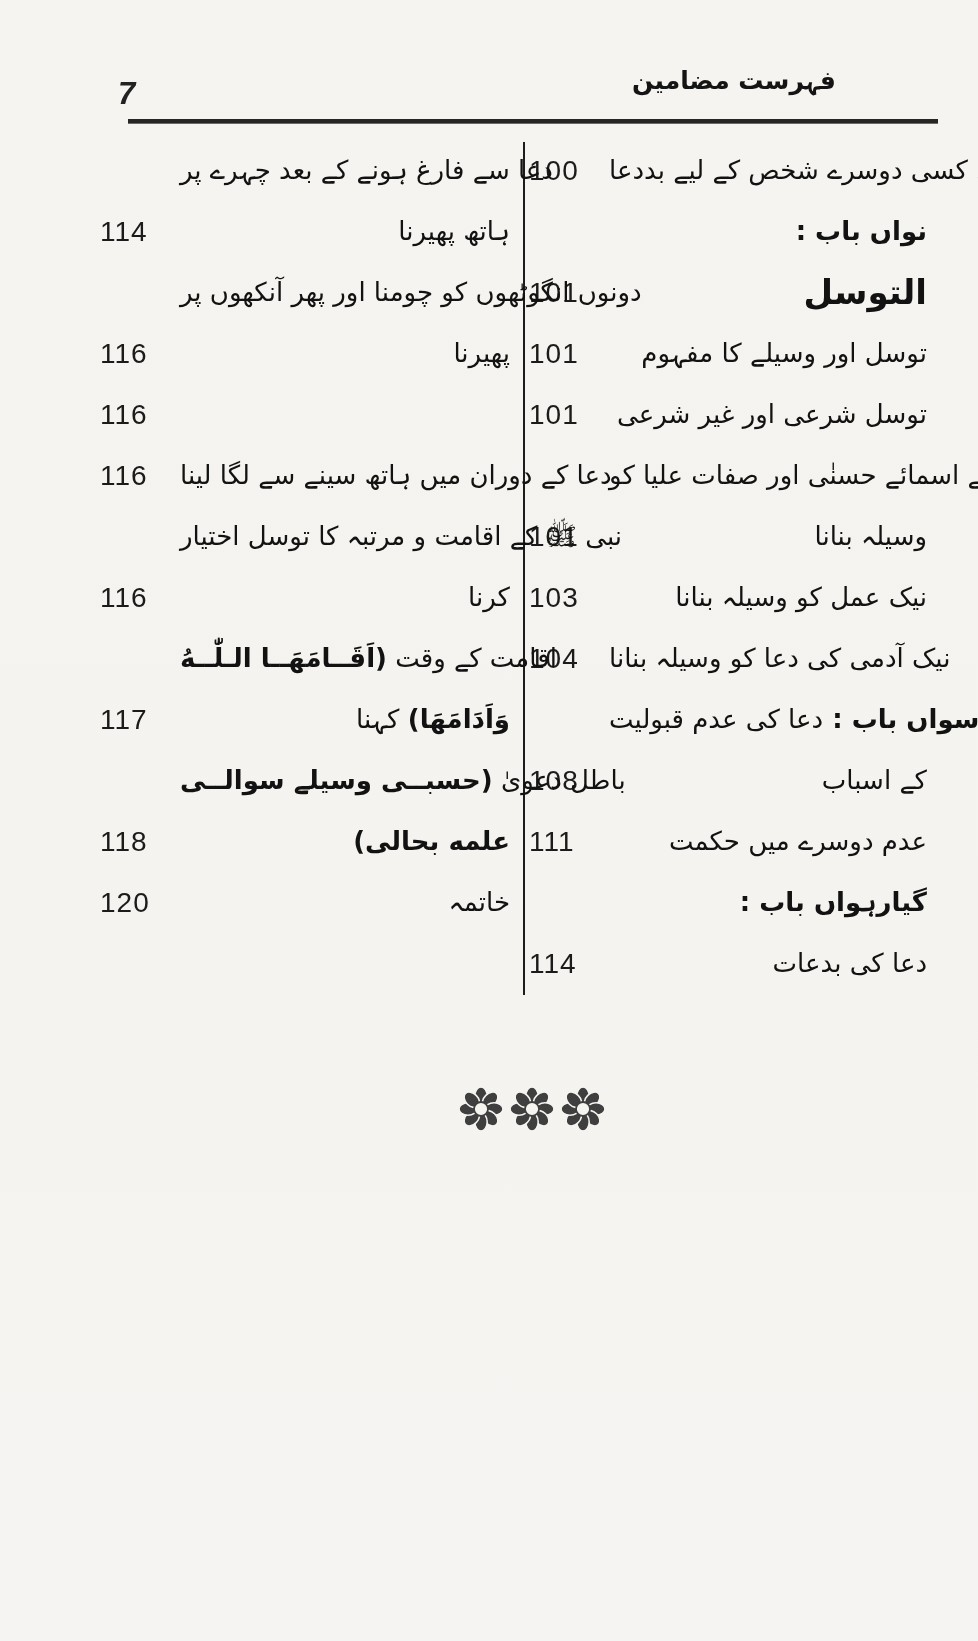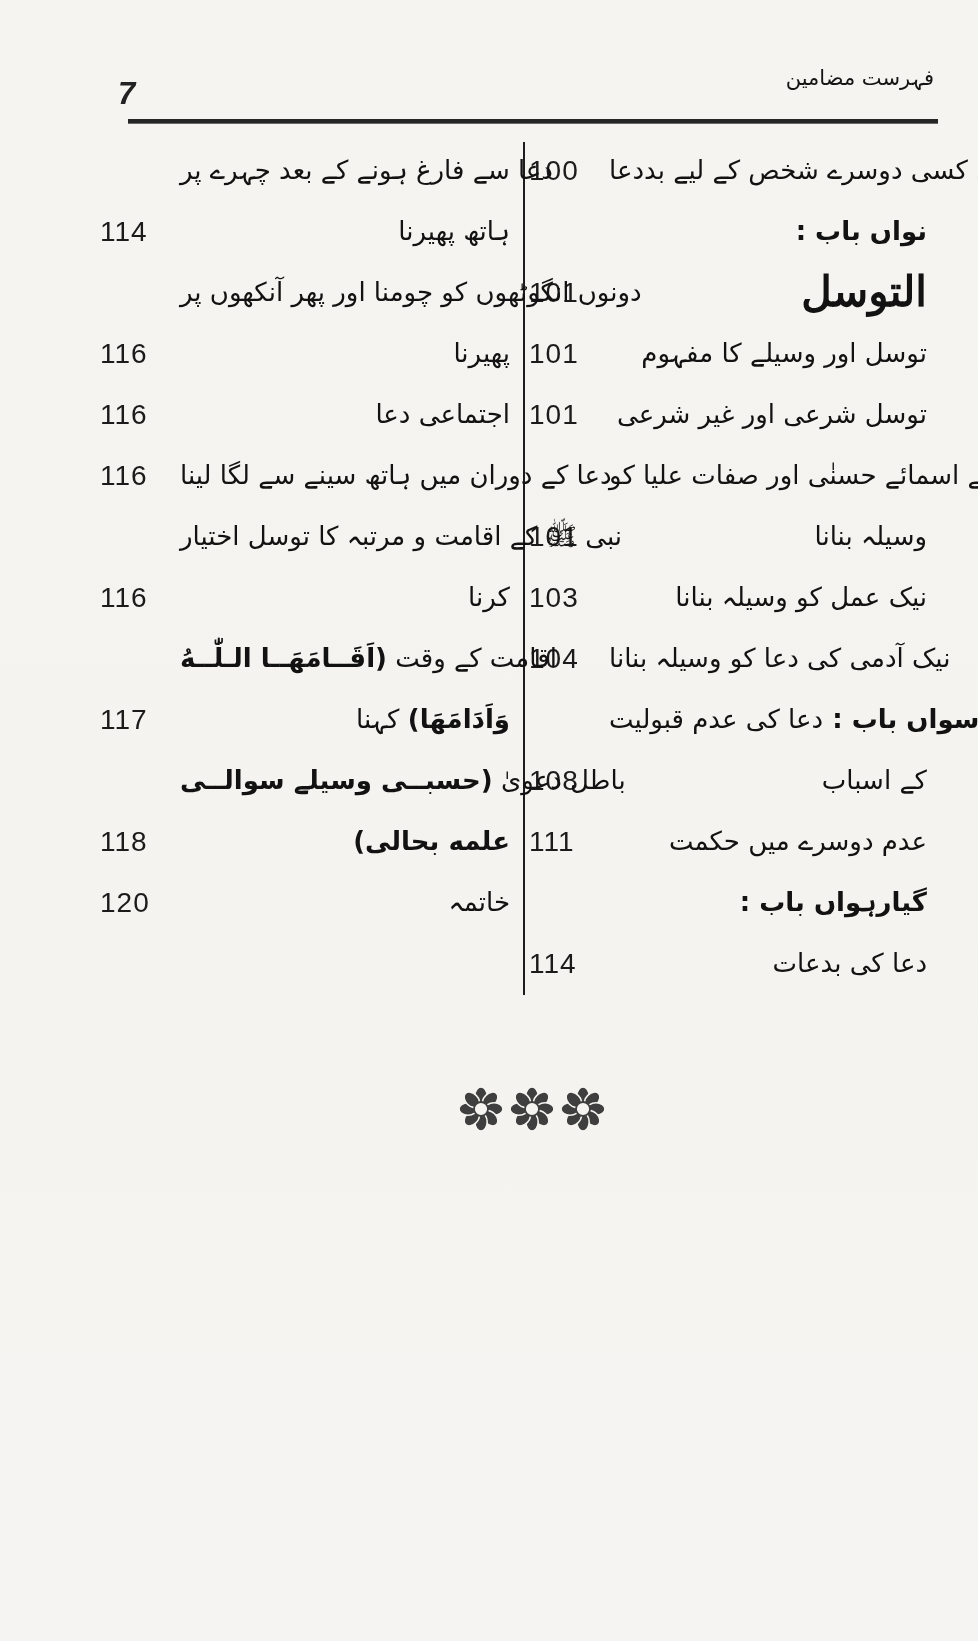--- a/index.html
+++ b/index.html
@@ -12,22 +12,22 @@
   }
   .page{position:relative;width:978px;height:1641px;background:linear-gradient(180deg,#f5f4f0 0%,#f4f3ef 60%,#f5f4f2 100%);}
   
   .page-num{
     position:absolute;left:118px;top:76px;
     font-family:"Liberation Sans", sans-serif;
     font-size:31px;font-weight:700;font-style:italic;color:#222;
   }
   .header-title{
     position:absolute;right:44px;top:66px;width:400px;
-    direction:rtl;text-align:right;
-    font-size:21px;font-weight:400;color:#141414;
+    direction:rtl;text-align:center;
+    font-size:25px;font-weight:700;color:#141414;
   }
   .header-rule{
     position:absolute;left:128px;top:119px;width:810px;height:4px;
     background:#262626;border-bottom:1px solid #6a6a6a;
   }
   
   .divider{
     position:absolute;left:523px;top:142px;width:2px;height:853px;
     background:#1c1c1c;
   }
@@ -42,21 +42,21 @@
     width:80px;flex:0 0 80px;
     font-family:"Liberation Sans", sans-serif;
     font-size:28px;color:#1b1b1b;letter-spacing:1px;text-align:left;
   }
   .toc-row .txt{
     flex:1;direction:rtl;text-align:right;
     font-size:26px;line-height:1.25;color:#121212;
     white-space:nowrap;
   }
   .toc-row .txt .bold{font-weight:700;}
-  .toc-row .txt.large{font-size:42px;font-weight:600;padding-left:30px;font-family:Liberation Serif, serif;}
+  .toc-row .txt.large{font-size:34px;font-weight:600;padding-left:30px;}
   
   .ornaments{
     position:absolute;left:452px;top:1086px;width:160px;
     display:flex;gap:5px;justify-content:center;
   }
   .flower{width:46px;height:46px;}
 </style>
 </head>
 <body>
 
@@ -140,21 +140,20 @@
       <div class="toc-row">
         <div class="num"></div>
         <div class="txt"><span>دونوں انگوٹھوں کو چومنا اور پھر آنکھوں پر</span></div>
       </div>
       <div class="toc-row">
         <div class="num">116</div>
         <div class="txt"><span>پھیرنا</span></div>
       </div>
       <div class="toc-row">
         <div class="num">116</div>
-        <div class="txt"><span>اجتماعی دعا</span></div>
       </div>
       <div class="toc-row">
         <div class="num">116</div>
         <div class="txt"><span>دعا کے دوران میں ہاتھ سینے سے لگا لینا</span></div>
       </div>
       <div class="toc-row">
         <div class="num"></div>
         <div class="txt"><span>نبی ﷺ کے اقامت و مرتبہ کا توسل اختیار</span></div>
       </div>
       <div class="toc-row">

